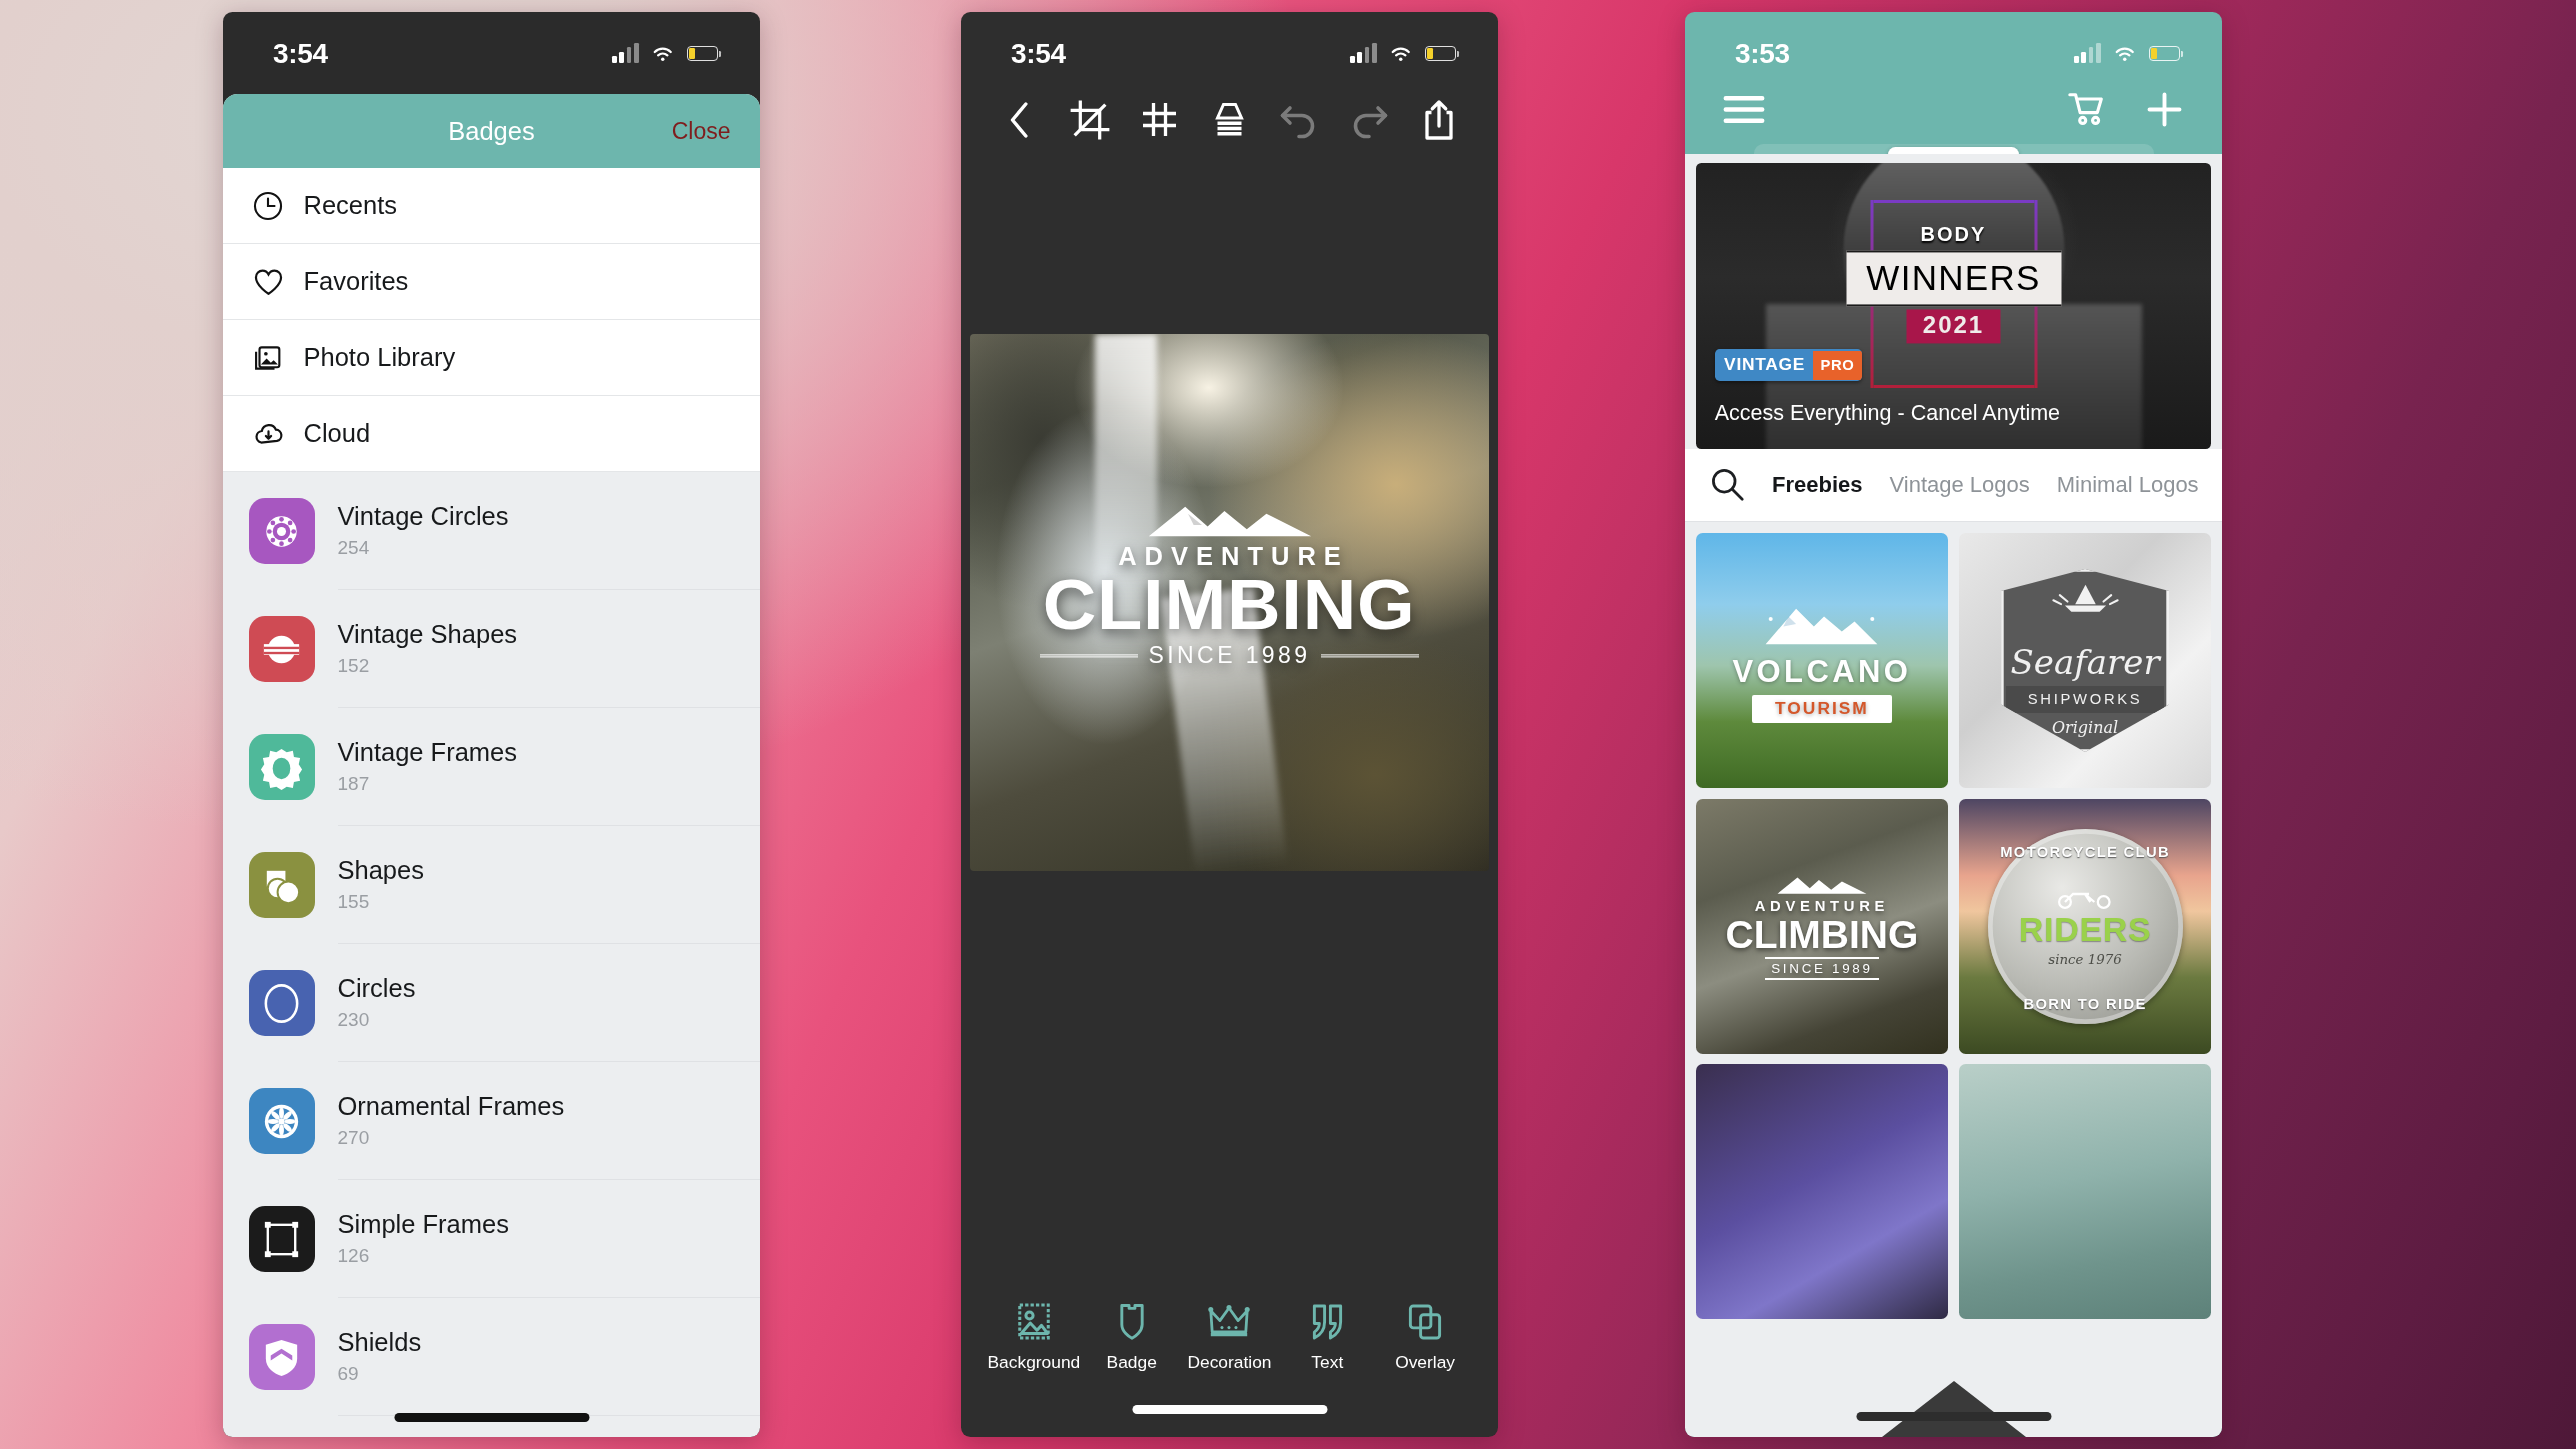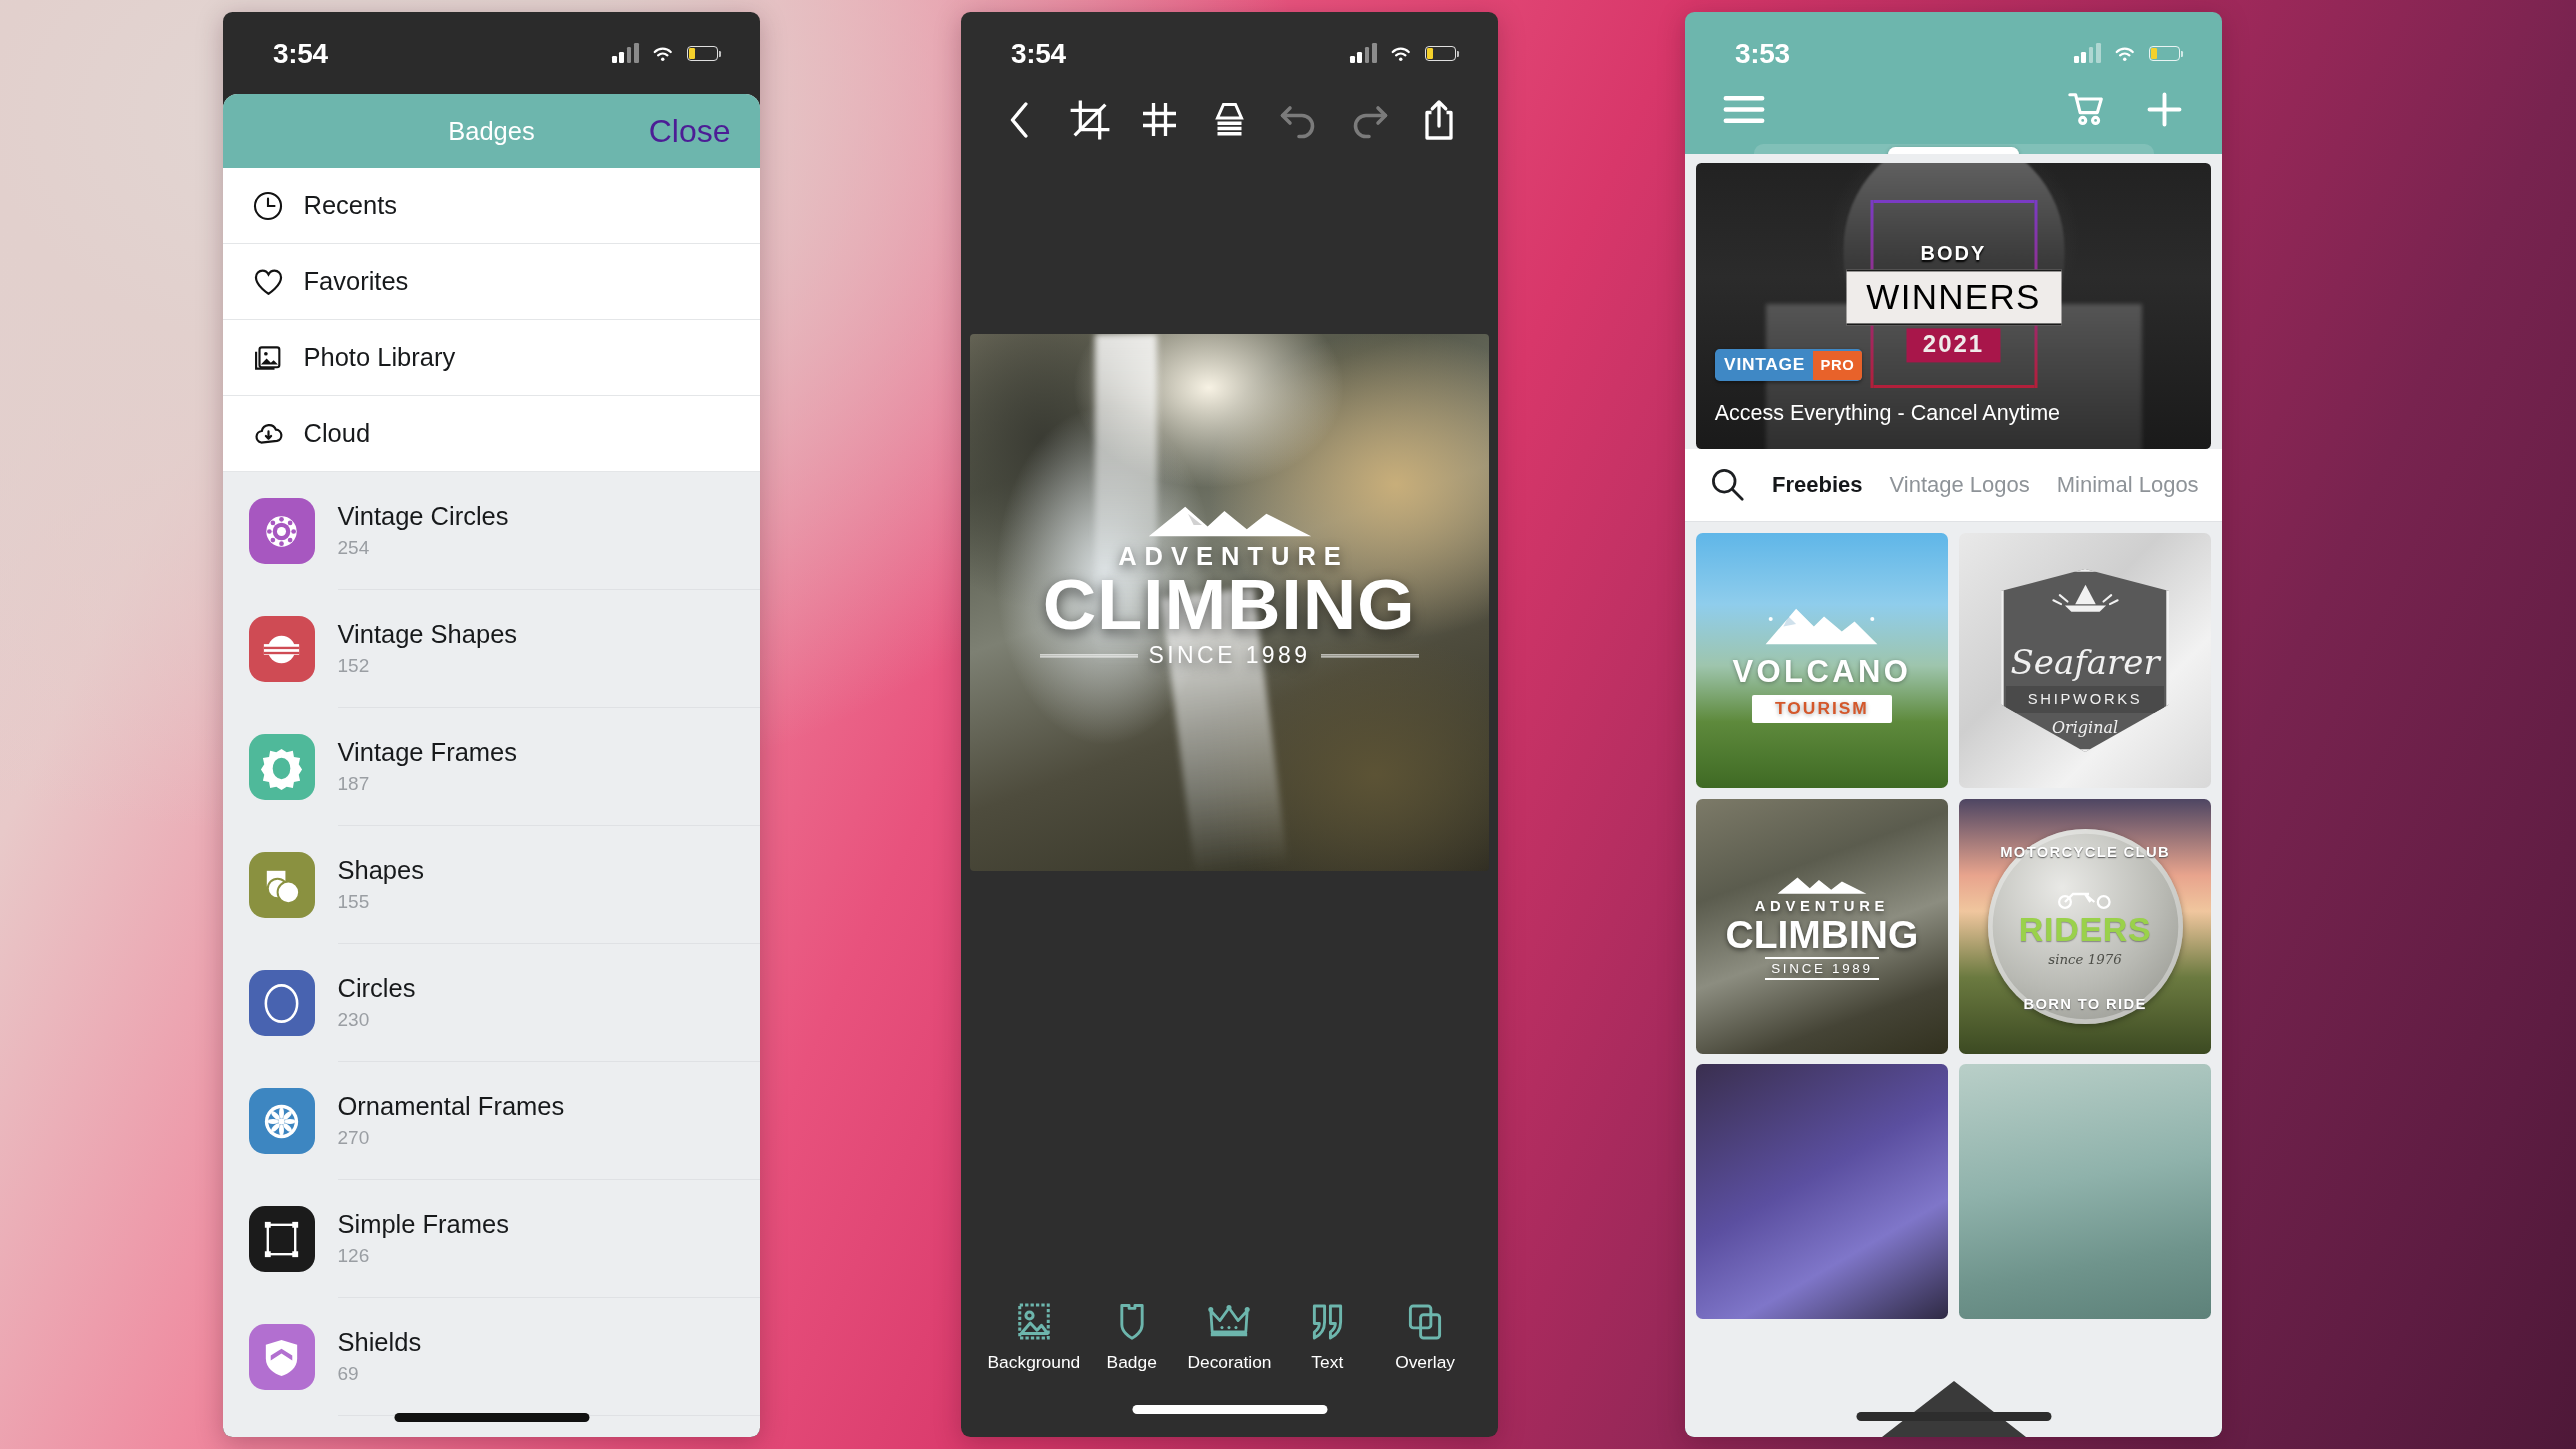--- a/index.html
+++ b/index.html
@@ -91,21 +91,21 @@
     background: #6db6ad;
     display: flex;
     align-items: center;
     justify-content: center;
   }
   .sheet-title {
     color: #fff; font-size: 25.5px; font-weight: normal;
   }
   .sheet-close {
     position: absolute; right: 29.5px; top: 50%; transform: translateY(-50%);
-    color: #4c1d95; font-size: 32px;
+    color: #7f1d1d; font-size: 23px;
   }
   .quicklist { background: #fff; }
   .quickrow {
     height: 76px;
     display: flex; align-items: center;
     padding-left: 25.5px;
     border-bottom: 1.3px solid #e4e6e8;
     box-sizing: border-box;
   }
   .quickrow .qicon {
@@ -266,21 +266,21 @@
     filter: blur(2px);
   }
   .badge-ring {
     position: absolute; left: 50%; top: 131px; transform: translate(-50%,-50%);
     width: 161px; height: 182px; border-radius: 50%;
     border: 3.4px solid;
     border-image: linear-gradient(180deg,#7a3bc4,#b21f3a) 1;
     border-image-slice: 1;
   }
   .badge-stack {
-    position: absolute; left: 50%; top: 139px; transform: translate(-50%,-50%);
+    position: absolute; left: 50%; top: 120px; transform: translate(-50%,-50%);
     width: 215px; text-align: center;
   }
   .bs-body { color:#fff; font-size: 20px; font-weight: bold; letter-spacing: 2px; text-shadow: 0 1.3px 2px #000; }
   .bs-ribbon {
     margin: 3.4px 0 0; background: #efecea; padding: 6px 0 6.7px;
     border-top: 2px solid #1b1b1b; border-bottom: 2px solid #1b1b1b;
   }
   .bs-winners { color:#000000; font-size: 35px; font-weight: normal; letter-spacing: 1.3px; }
   .bs-year {
     display:inline-block; margin-top: 2.7px; padding: 2px 16px 3.4px;

